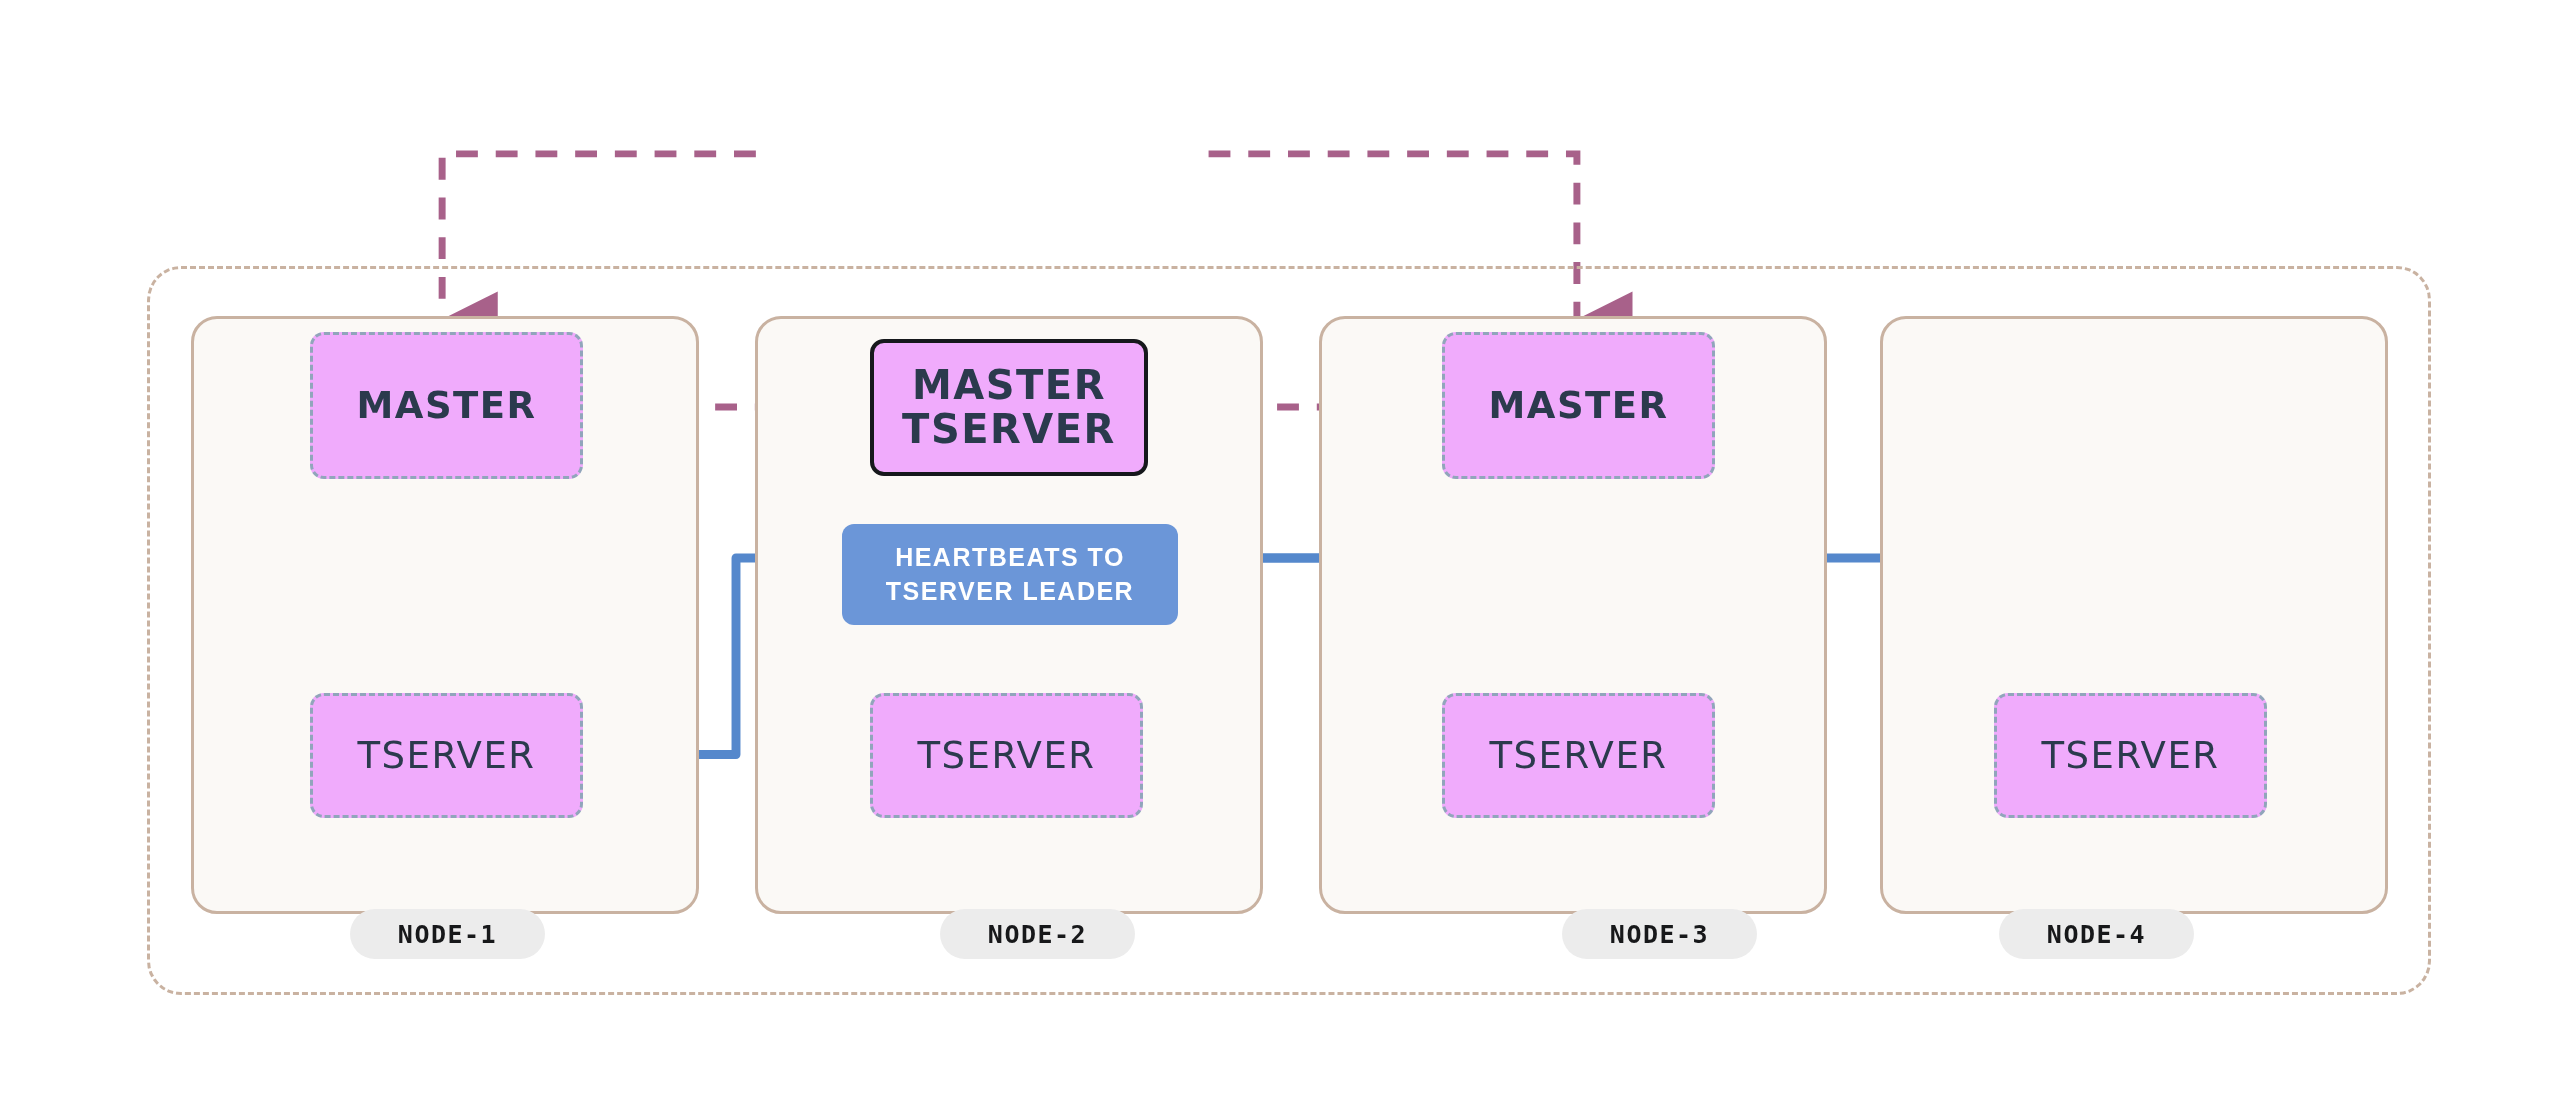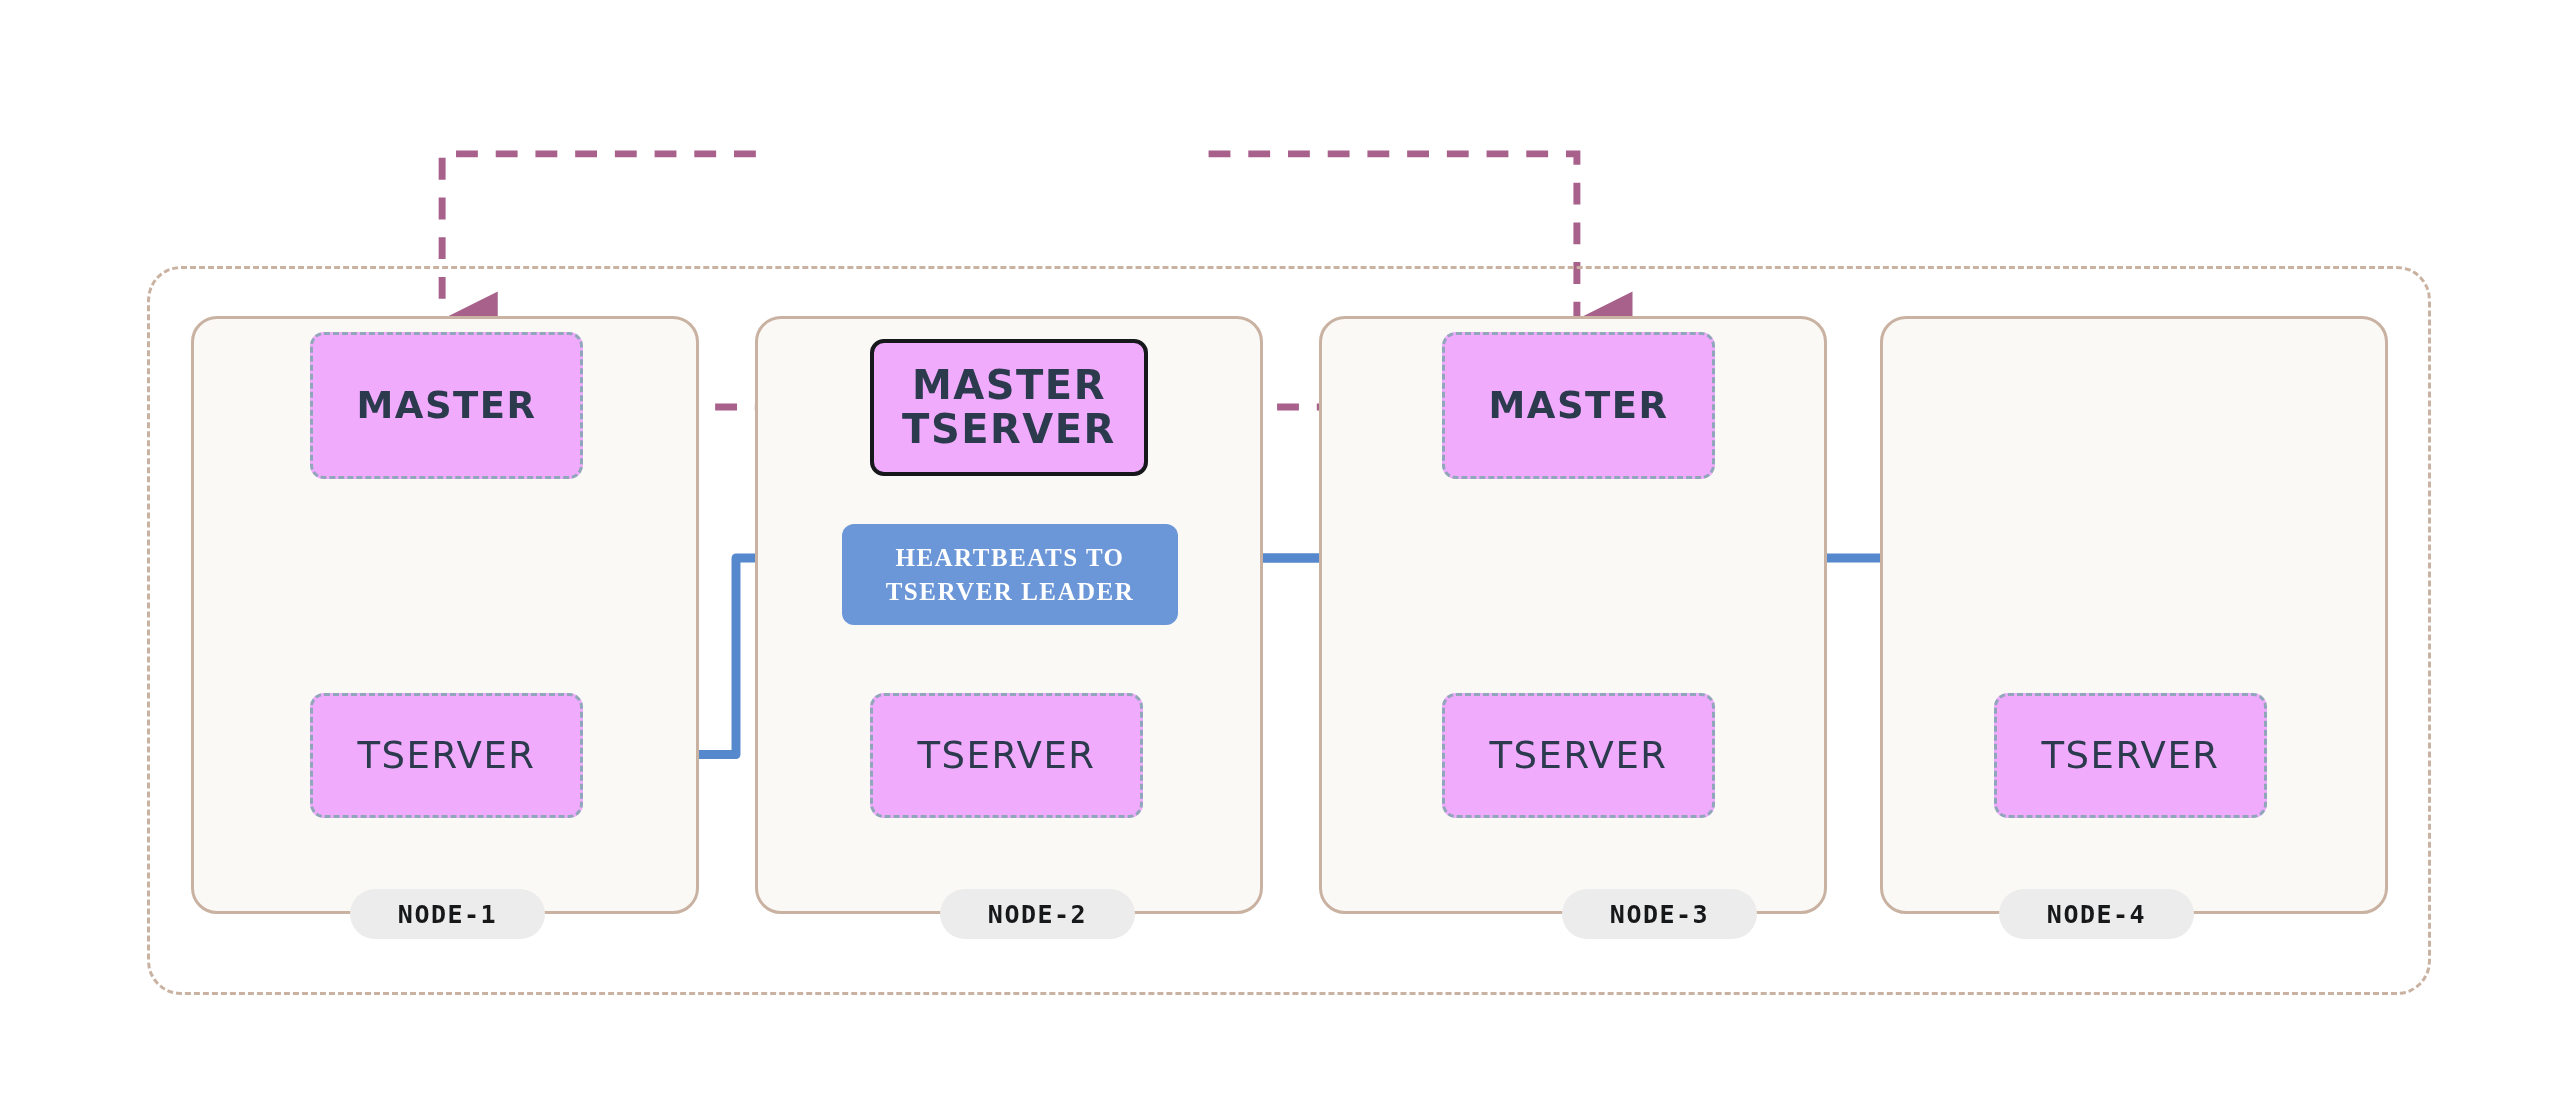--- a/index.html
+++ b/index.html
@@ -53,20 +53,21 @@
     background: #ececec;
     border-radius: 25px;
     display: flex;
     align-items: center;
     justify-content: center;
     font-family: "DejaVu Sans Mono", monospace;
     font-weight: bold;
     font-size: 25px;
     letter-spacing: 1.5px;
     color: #17181a;
+    margin-top: 20px;
   }
 
   
   .comp-box {
     position: absolute;
     background: #f0abfc;
     border: 3px dashed #91a5bb;
     border-radius: 14px;
     box-sizing: border-box;
     display: flex;
@@ -119,21 +120,21 @@
     left: 842px;
     top: 524px;
     width: 336px;
     height: 101px;
     background: #6b96d8;
     border-radius: 12px;
     display: flex;
     flex-direction: column;
     align-items: center;
     justify-content: center;
-    font-family: Liberation Serif, serif;
+    font-family: Liberation Sans, sans-serif;
     font-weight: bold;
     font-size: 25px;
     letter-spacing: 1.5px;
     color: #ffffff;
     line-height: 1.33;
   }
 </style>
 </head>
 <body>
 

